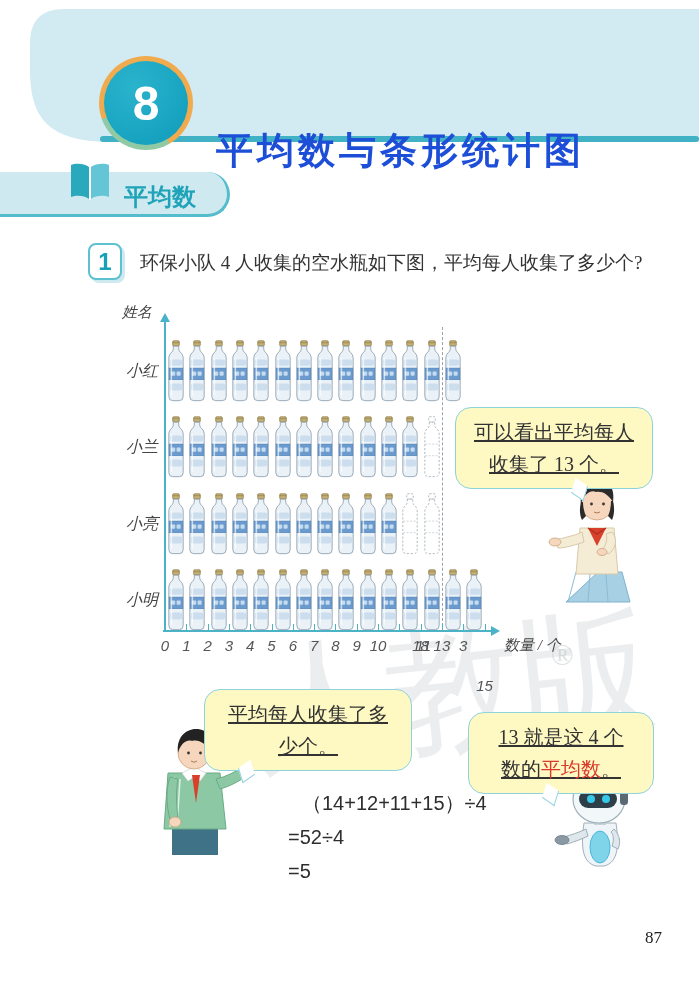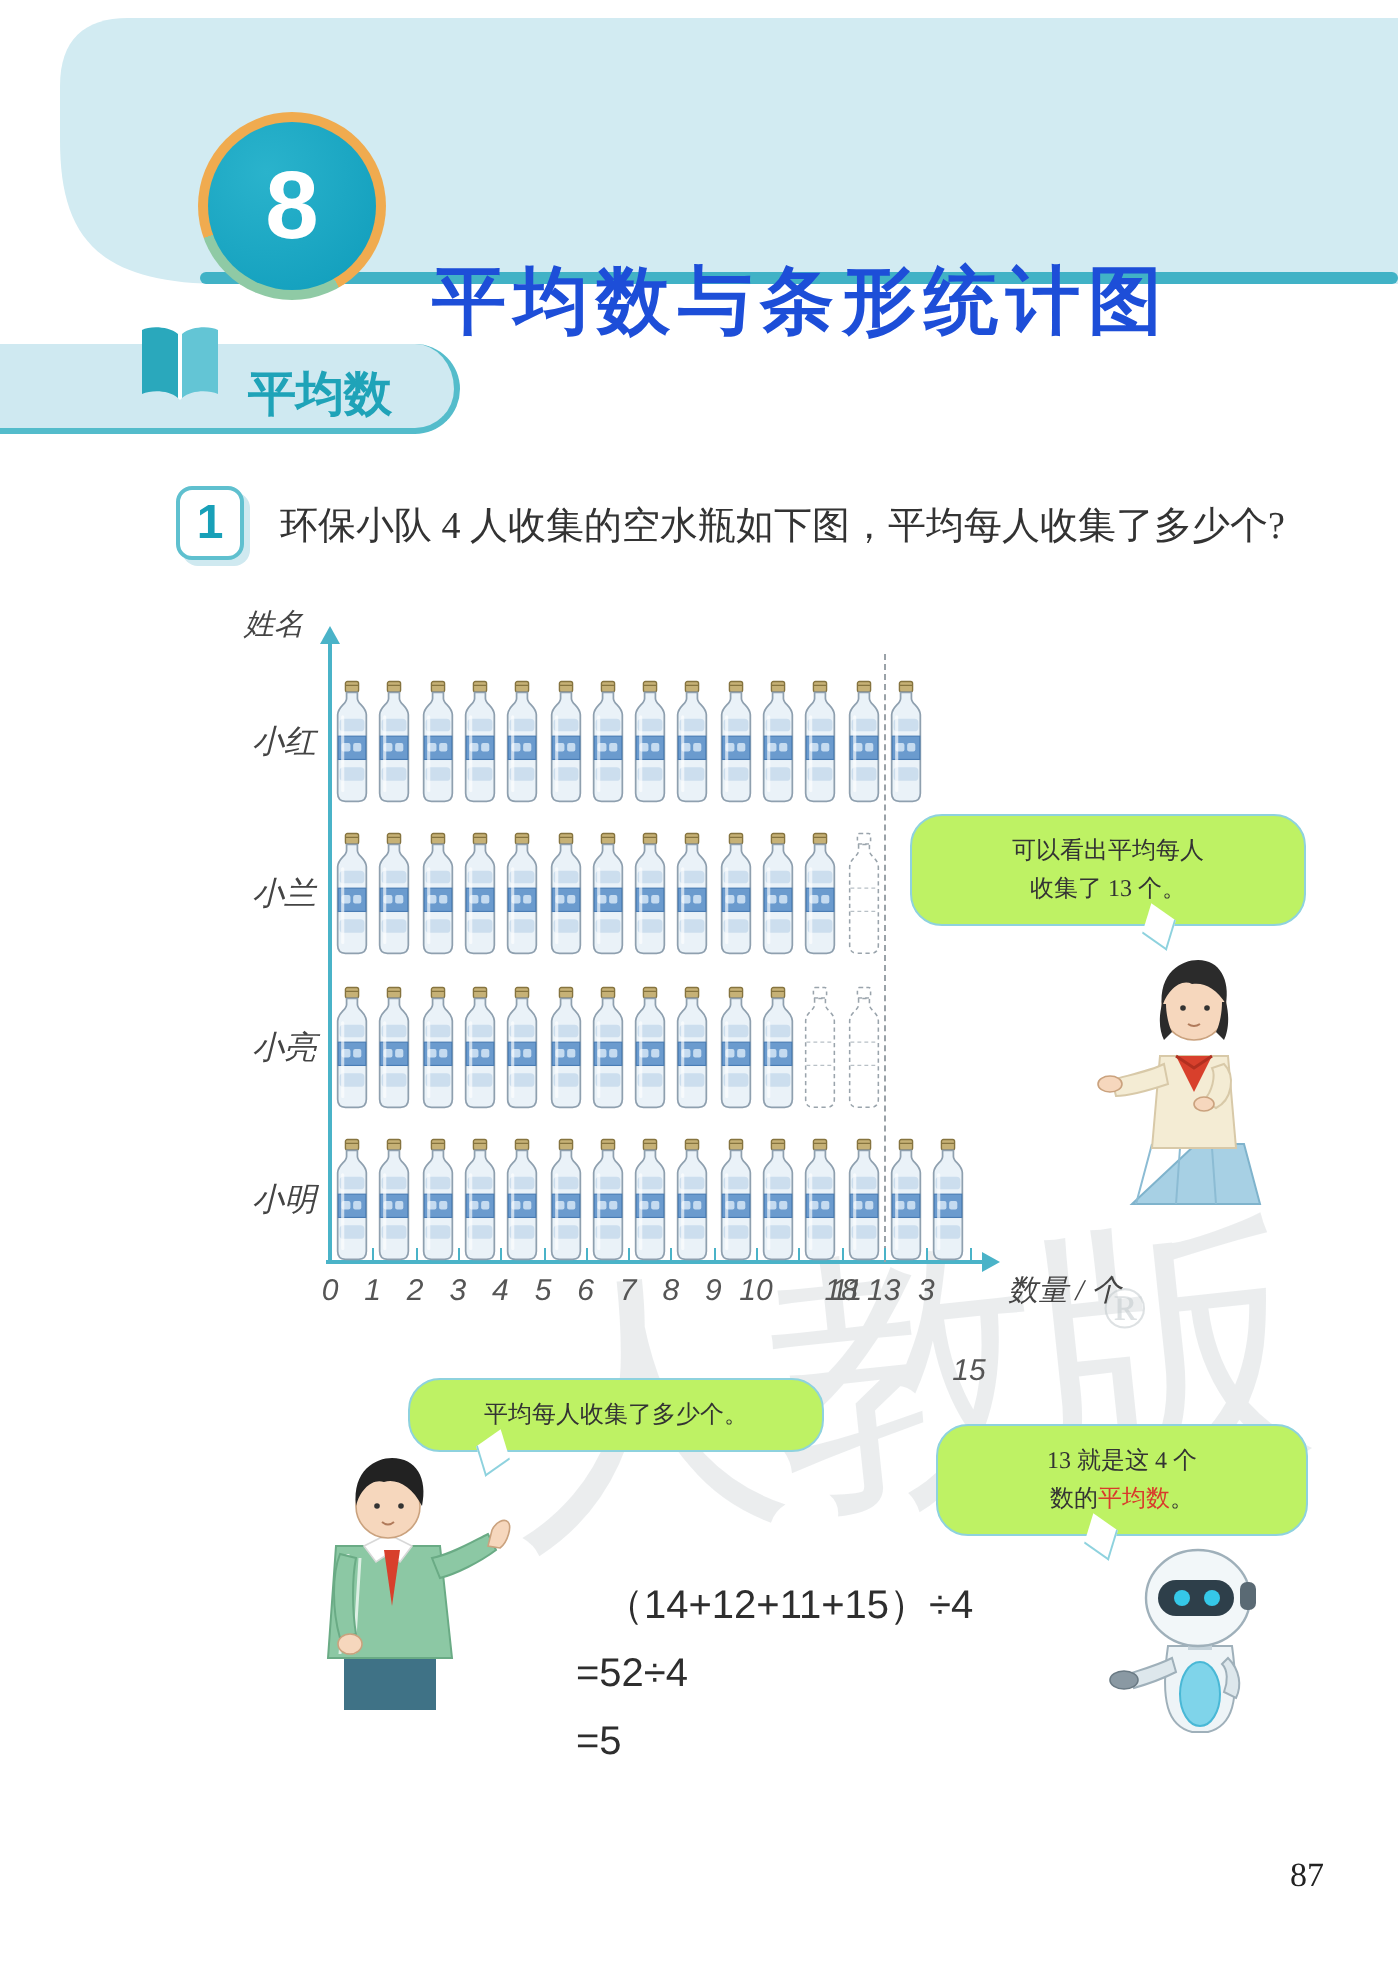--- a/index.html
+++ b/index.html
@@ -42,22 +42,22 @@
     border-top:5px solid transparent; border-bottom:5px solid transparent; border-left:9px solid #4ab3c8; }
   .x-tickmark { position:absolute; width:1px; height:6px; background:#4ab3c8; top:624px; }
   .x-ticklabel { position:absolute; top:637px; width:22px; text-align:center; font-size:15px; color:#555;
     font-family:"Liberation Sans", sans-serif; }
   .x-axis-title { position:absolute; left:504px; top:636px; font-size:15px; color:#444;text-align:center; }
   .avg-line { position:absolute; left:442px; top:327px; height:304px; width:0; border-left:1.5px dashed #9aa2a8; }
   .row-label { position:absolute; left:94px; width:64px; text-align:right; font-size:16px; color:#444; }
   .bottle { position:absolute; width:20px; height:62px; }
 
   
-  .bubble { position:absolute; background:#bef264; border:1.5px solid #8ed2de; border-radius:16px;
-    padding:8px 14px; font-size:12px; color:#333; line-height:1.6; z-index:4; text-align:center; }
+  .bubble { position:absolute; background:#fef9c3; border:1.5px solid #8ed2de; border-radius:16px;
+    padding:8px 14px; font-size:20px; color:#333; line-height:1.6; z-index:4; text-align:center;text-decoration:underline; }
   .bubble .tail { position:absolute; width:15px; height:15px; background:#fff; bottom:-8.5px; }
   .tail-dr { border-right:1.5px solid #8ed2de; border-bottom:1.5px solid #8ed2de; transform:rotate(35deg) skewX(18deg); }
   .tail-dl { border-left:1.5px solid #8ed2de; border-bottom:1.5px solid #8ed2de; transform:rotate(-35deg) skewX(-18deg); }
   .red { color:#d93a2b; }
 
   
   .figure { position:absolute; z-index:3; }
 
   
   .calc { position:absolute; left:272px; top:786px; z-index:3; font-size:20px; color:#2e2e2e;

